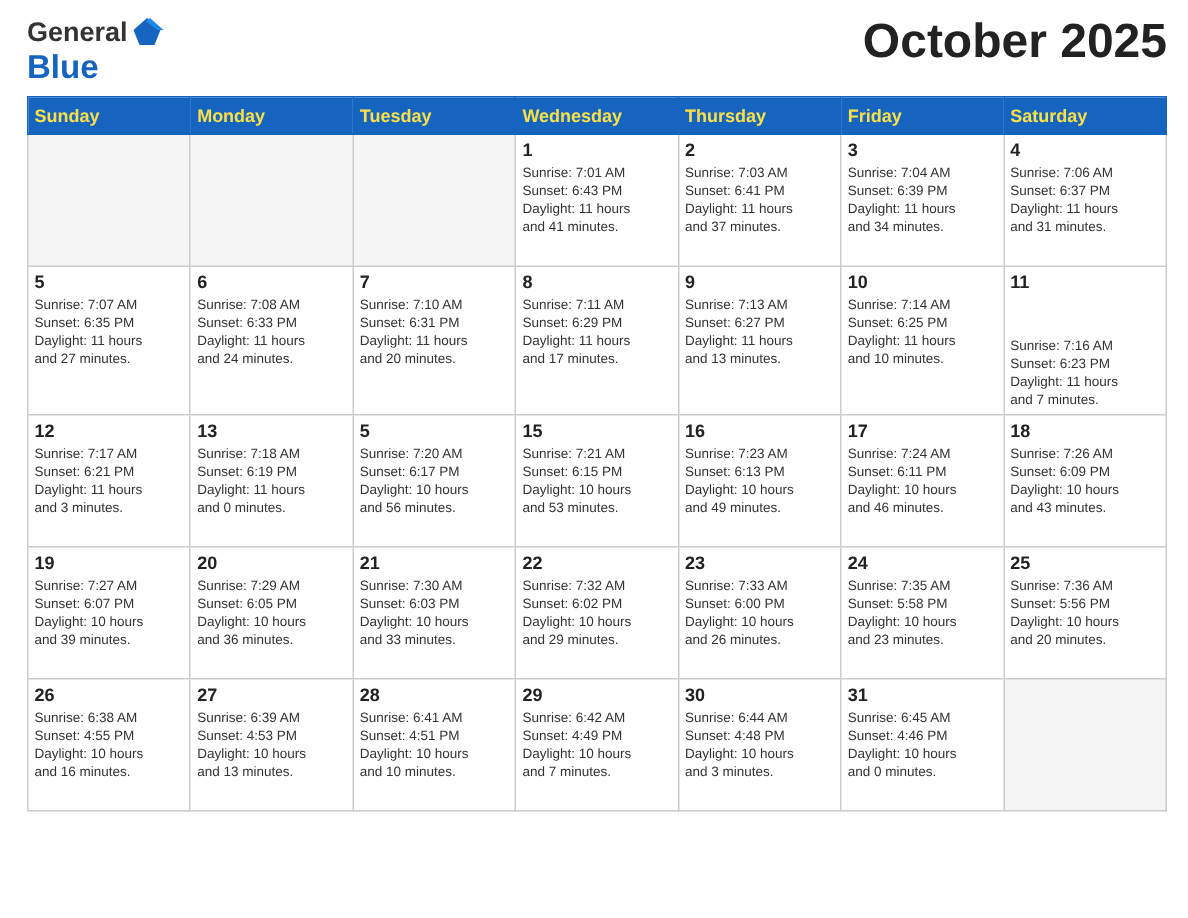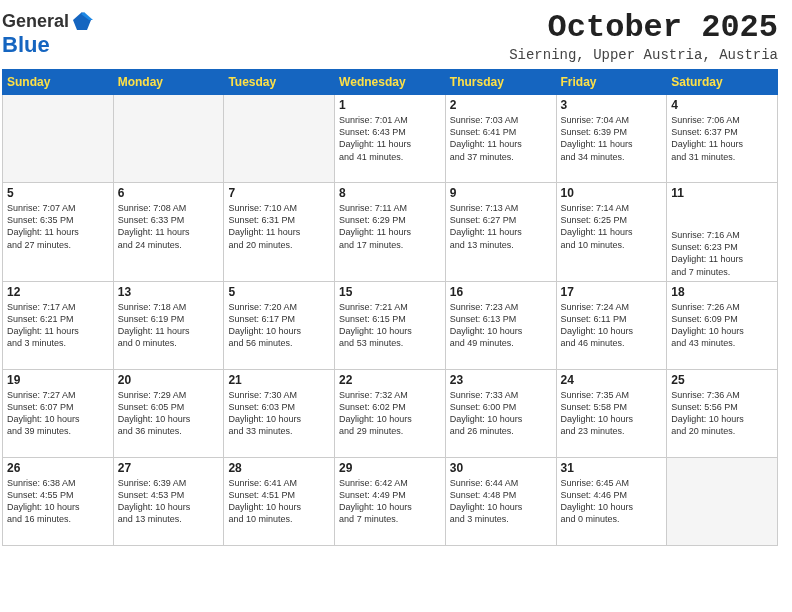--- a/index.html
+++ b/index.html
@@ -7,21 +7,21 @@
       font-family: Arial, sans-serif;
       background: #fff;
       width: 792px;
       height: 612px;
       overflow: hidden;
     }
     .page {
       width: 792px;
       min-height: 612px;
       background: #fff;
-      padding: 10px 14px 10px 2px;
+      padding: 10px 14px 10px 18px;
     }
     .header {
       display: flex;
       align-items: flex-start;
       justify-content: space-between;
       margin-bottom: 6px;
     }
     .logo {
       display: flex;
       flex-direction: column;
@@ -40,22 +40,21 @@
       font-size: 22px;
       font-weight: bold;
       color: #1565c0;
     }
     .logo-icon {
       width: 22px;
       height: 22px;
       margin-left: 2px;
     }
     .title-block {
-      text-align: right;
-      font-family: Liberation Mono, monospace;
+      text-align: left;
     }
     .month-title {
       font-size: 32px;
       font-weight: bold;
       color: #222;
       line-height: 1.1;
     }
     .location {
       font-size: 14px;
       color: #444;
@@ -109,21 +108,20 @@
         <span class="logo-general">General</span>
         <svg class="logo-icon" viewBox="0 0 22 22">
           <polygon points="11,2 20,10 16,20 6,20 2,10" fill="#1565c0"></polygon>
           <polygon points="13,2 22,10 18,10 10,4" fill="#1e88e5"></polygon>
         </svg>
       </div>
       <span class="logo-blue">Blue</span>
     </div>
     <div class="title-block">
       <div class="month-title">October 2025</div>
-      <div class="location">Sierning, Upper Austria, Austria</div>
     </div>
   </div>
 
   <table class="calendar">
     <thead>
       <tr>
       <th>Sunday</th>
           <th>Monday</th>
           <th>Tuesday</th>
           <th>Wednesday</th>

